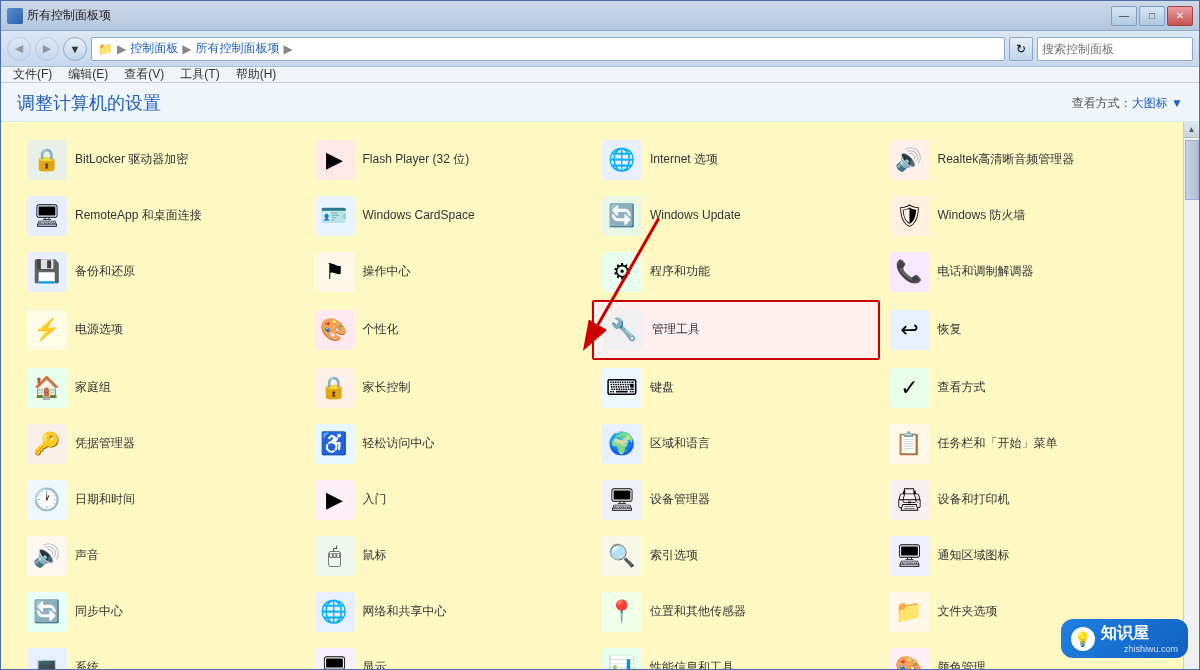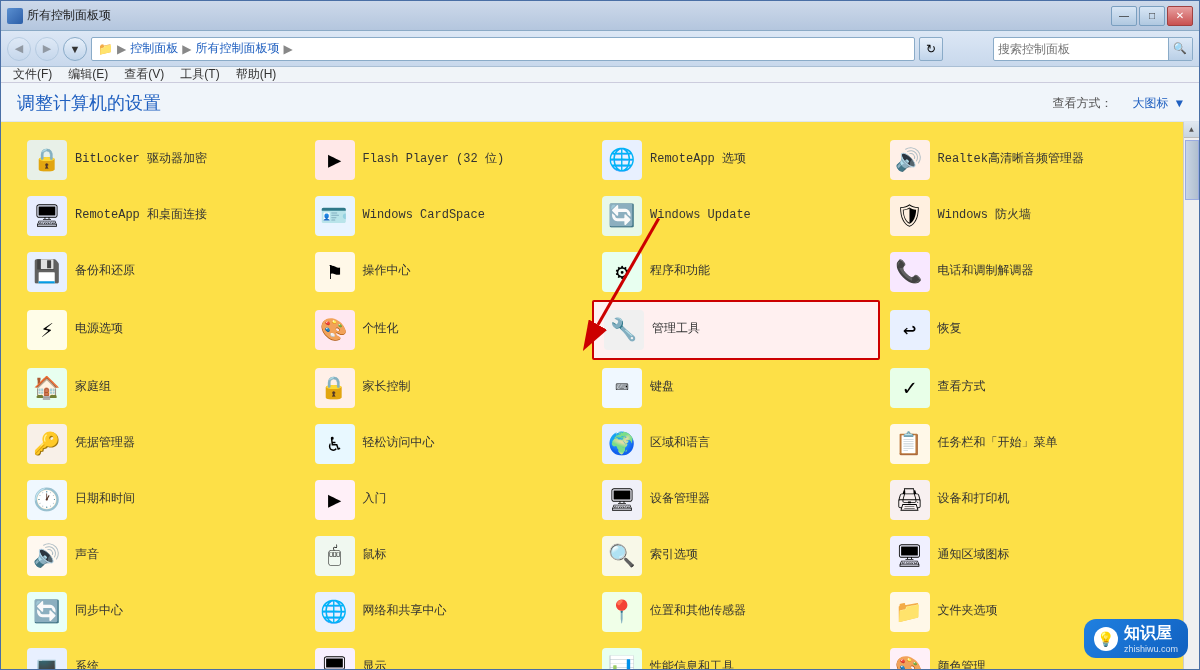--- a/index.html
+++ b/index.html
@@ -103,29 +103,28 @@
     .nav-refresh {
       width: 24px; height: 24px;
       border: 1px solid #8aabc8;
       border-radius: 2px;
       background: linear-gradient(to bottom, #e8f0fa, #c0d4ea);
       display: flex; align-items: center; justify-content: center;
       cursor: pointer;
       font-size: 12px;
     }
     .search-box {
-      width: 200px;
+      width: 156px;
       height: 24px;
       border: 1px solid #8aabc8;
       border-radius: 2px;
       display: flex;
       align-items: center;
       background: #fff;
       overflow: hidden;
-      margin-left: 46px;
     }
     .search-input {
       flex: 1;
       border: none;
       outline: none;
       font-size: 12px;
       padding: 0 4px;
       color: #aaa;
     }
     .search-icon-btn {
@@ -152,44 +151,43 @@
       font-size: 12px;
       color: #333;
       cursor: pointer;
     }
 
     
     .content-area {
       flex: 1;
       display: flex;
       flex-direction: column;
-      background: #fde047;
+      background: #fef9c3;
       overflow: hidden;
-      font-family: Liberation Mono, monospace;
     }
 
     
     .content-header {
       padding: 8px 16px 6px 16px;
       border-bottom: 1px solid #dde6f0;
       display: flex;
       align-items: center;
       justify-content: space-between;
       background: #f0f5fa;
       flex-shrink: 0;
     }
     .content-title {
       font-size: 18px;
       color: #2060c0;
       font-weight: normal;
     }
     .view-controls {
       display: flex;
       align-items: center;
-      gap: 20px;
+      gap: 0;
       font-size: 12px;
       color: #555;
     }
     .view-link {
       color: #2060c0;
       cursor: pointer;
       text-decoration: none;
     }
     .grid-content {
       flex: 1;
@@ -368,21 +366,21 @@
             <div class="cp-item">
     <div class="cp-item-icon" style="background:#ffe8e8;border-radius:4px;font-size:22px;">
       ▶
     </div>
     <span class="cp-item-label">Flash Player (32 位)</span>
   </div>
             <div class="cp-item">
     <div class="cp-item-icon" style="background:#e8f0ff;border-radius:4px;font-size:22px;">
       🌐
     </div>
-    <span class="cp-item-label">RemoteApp 选项</span>
+    <span class="cp-item-label">Internet 选项</span>
   </div>
             <div class="cp-item">
     <div class="cp-item-icon" style="background:#fff0e8;border-radius:4px;font-size:22px;">
       🔊
     </div>
     <span class="cp-item-label">Realtek高清晰音频管理器</span>
   </div>
             <div class="cp-item">
     <div class="cp-item-icon" style="background:#e8eeff;border-radius:4px;font-size:22px;">
       🖥
@@ -617,15 +615,15 @@
         <line x1="650" y1="90" x2="590" y2="195" stroke="#cc0000" stroke-width="3" marker-end="url(#arrowhead)"></line>
       </svg>
     </div>
   </div>
 </div>
 
 <div class="watermark" style="position:fixed;bottom:12px;right:12px;">
   <div class="watermark-icon">💡</div>
   <div>
     <div style="font-size:16px;font-weight:bold;">知识屋</div>
-    <div style="font-size:9px;opacity:0.8;">zhishiwu.com</div>
+    <div style="font-size:9px;opacity:0.8;margin-left:23px;">zhishiwu.com</div>
   </div>
 </div>
 
 </body></html>

